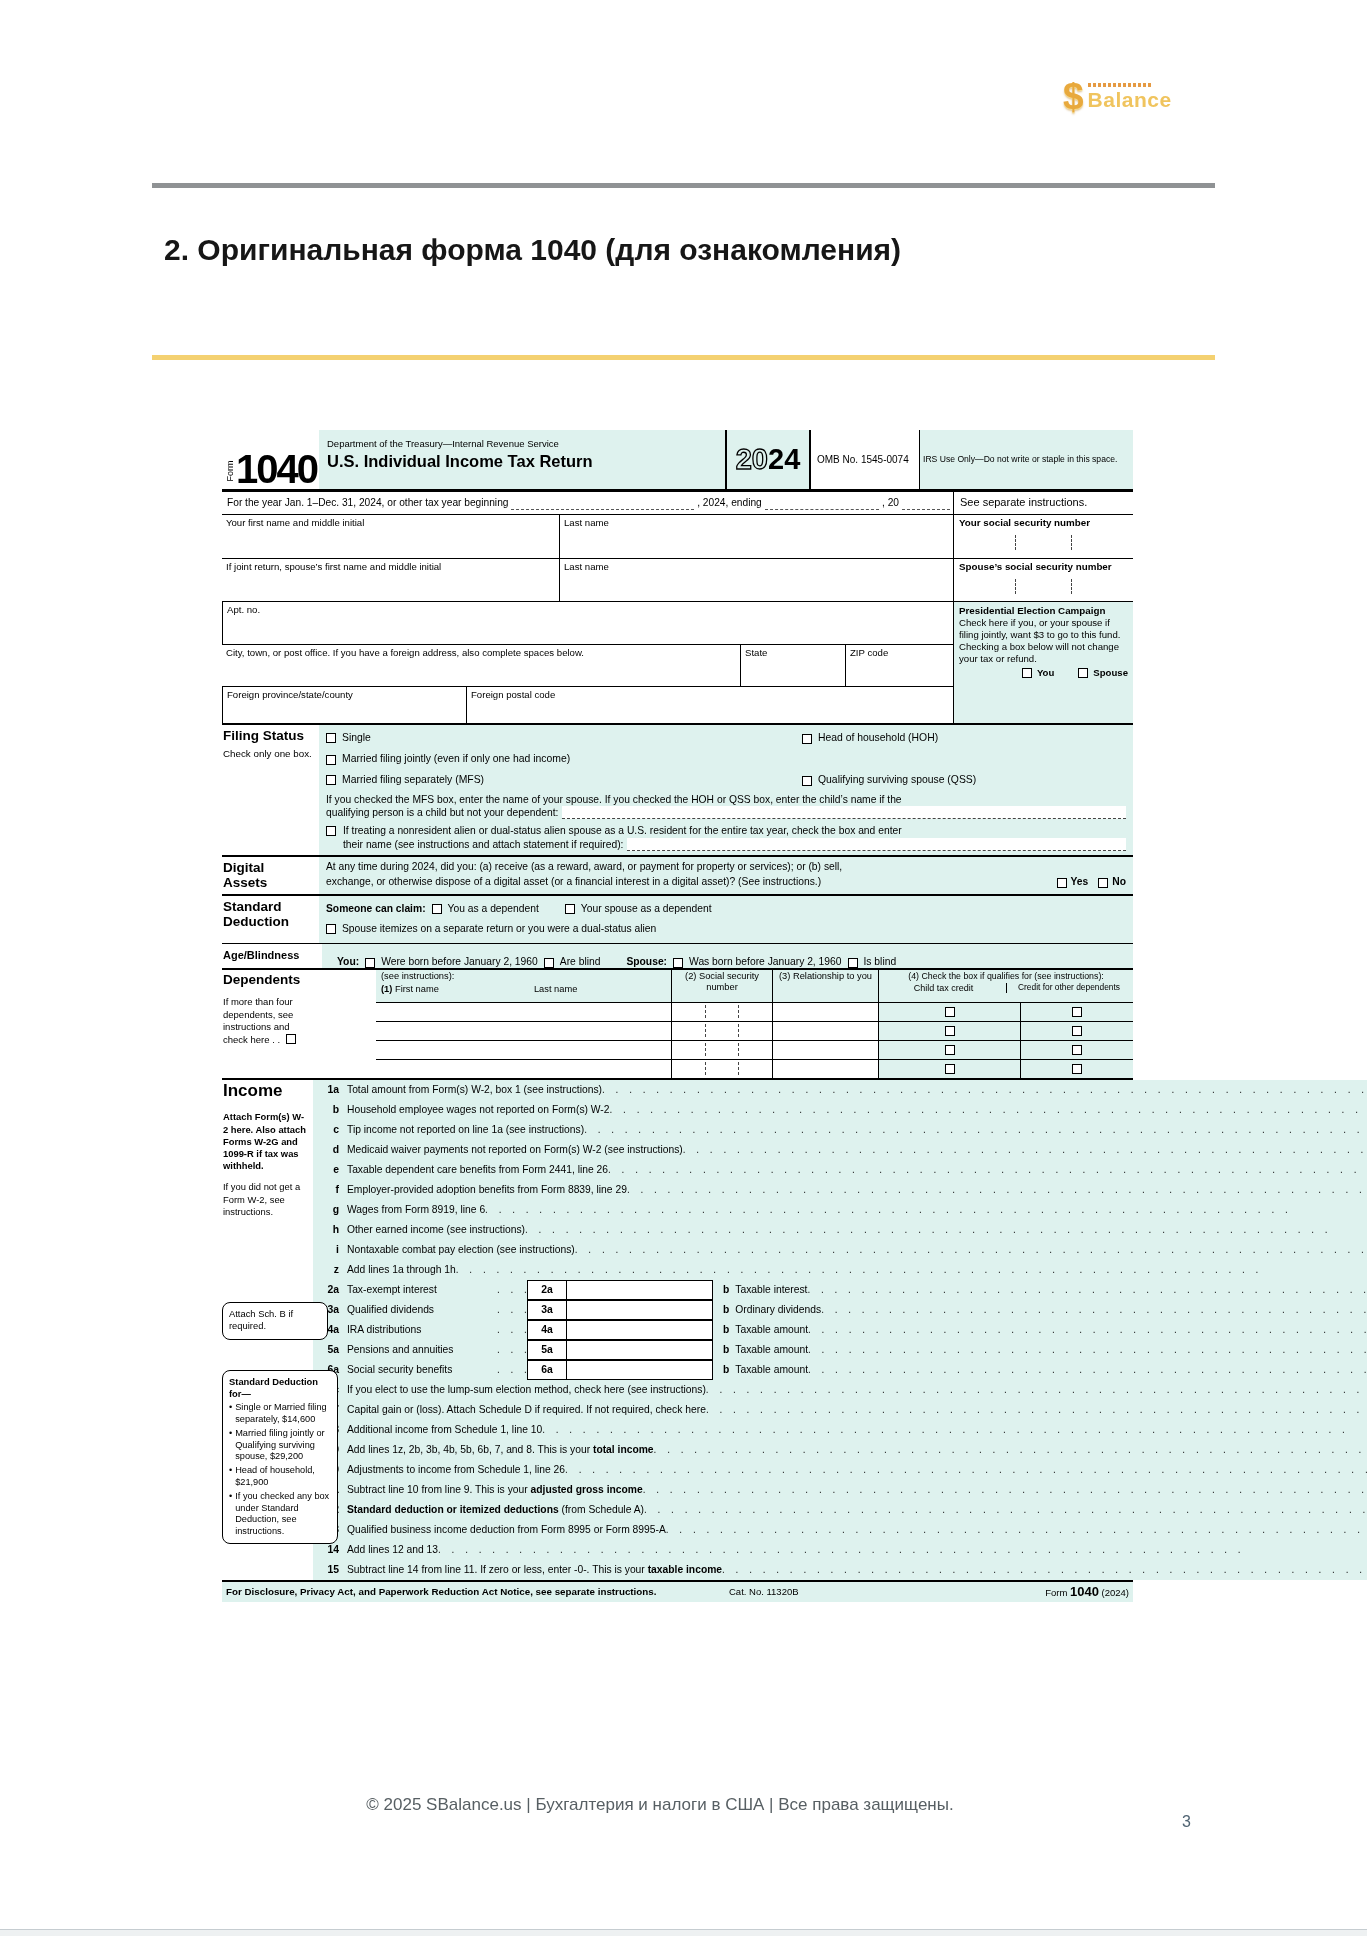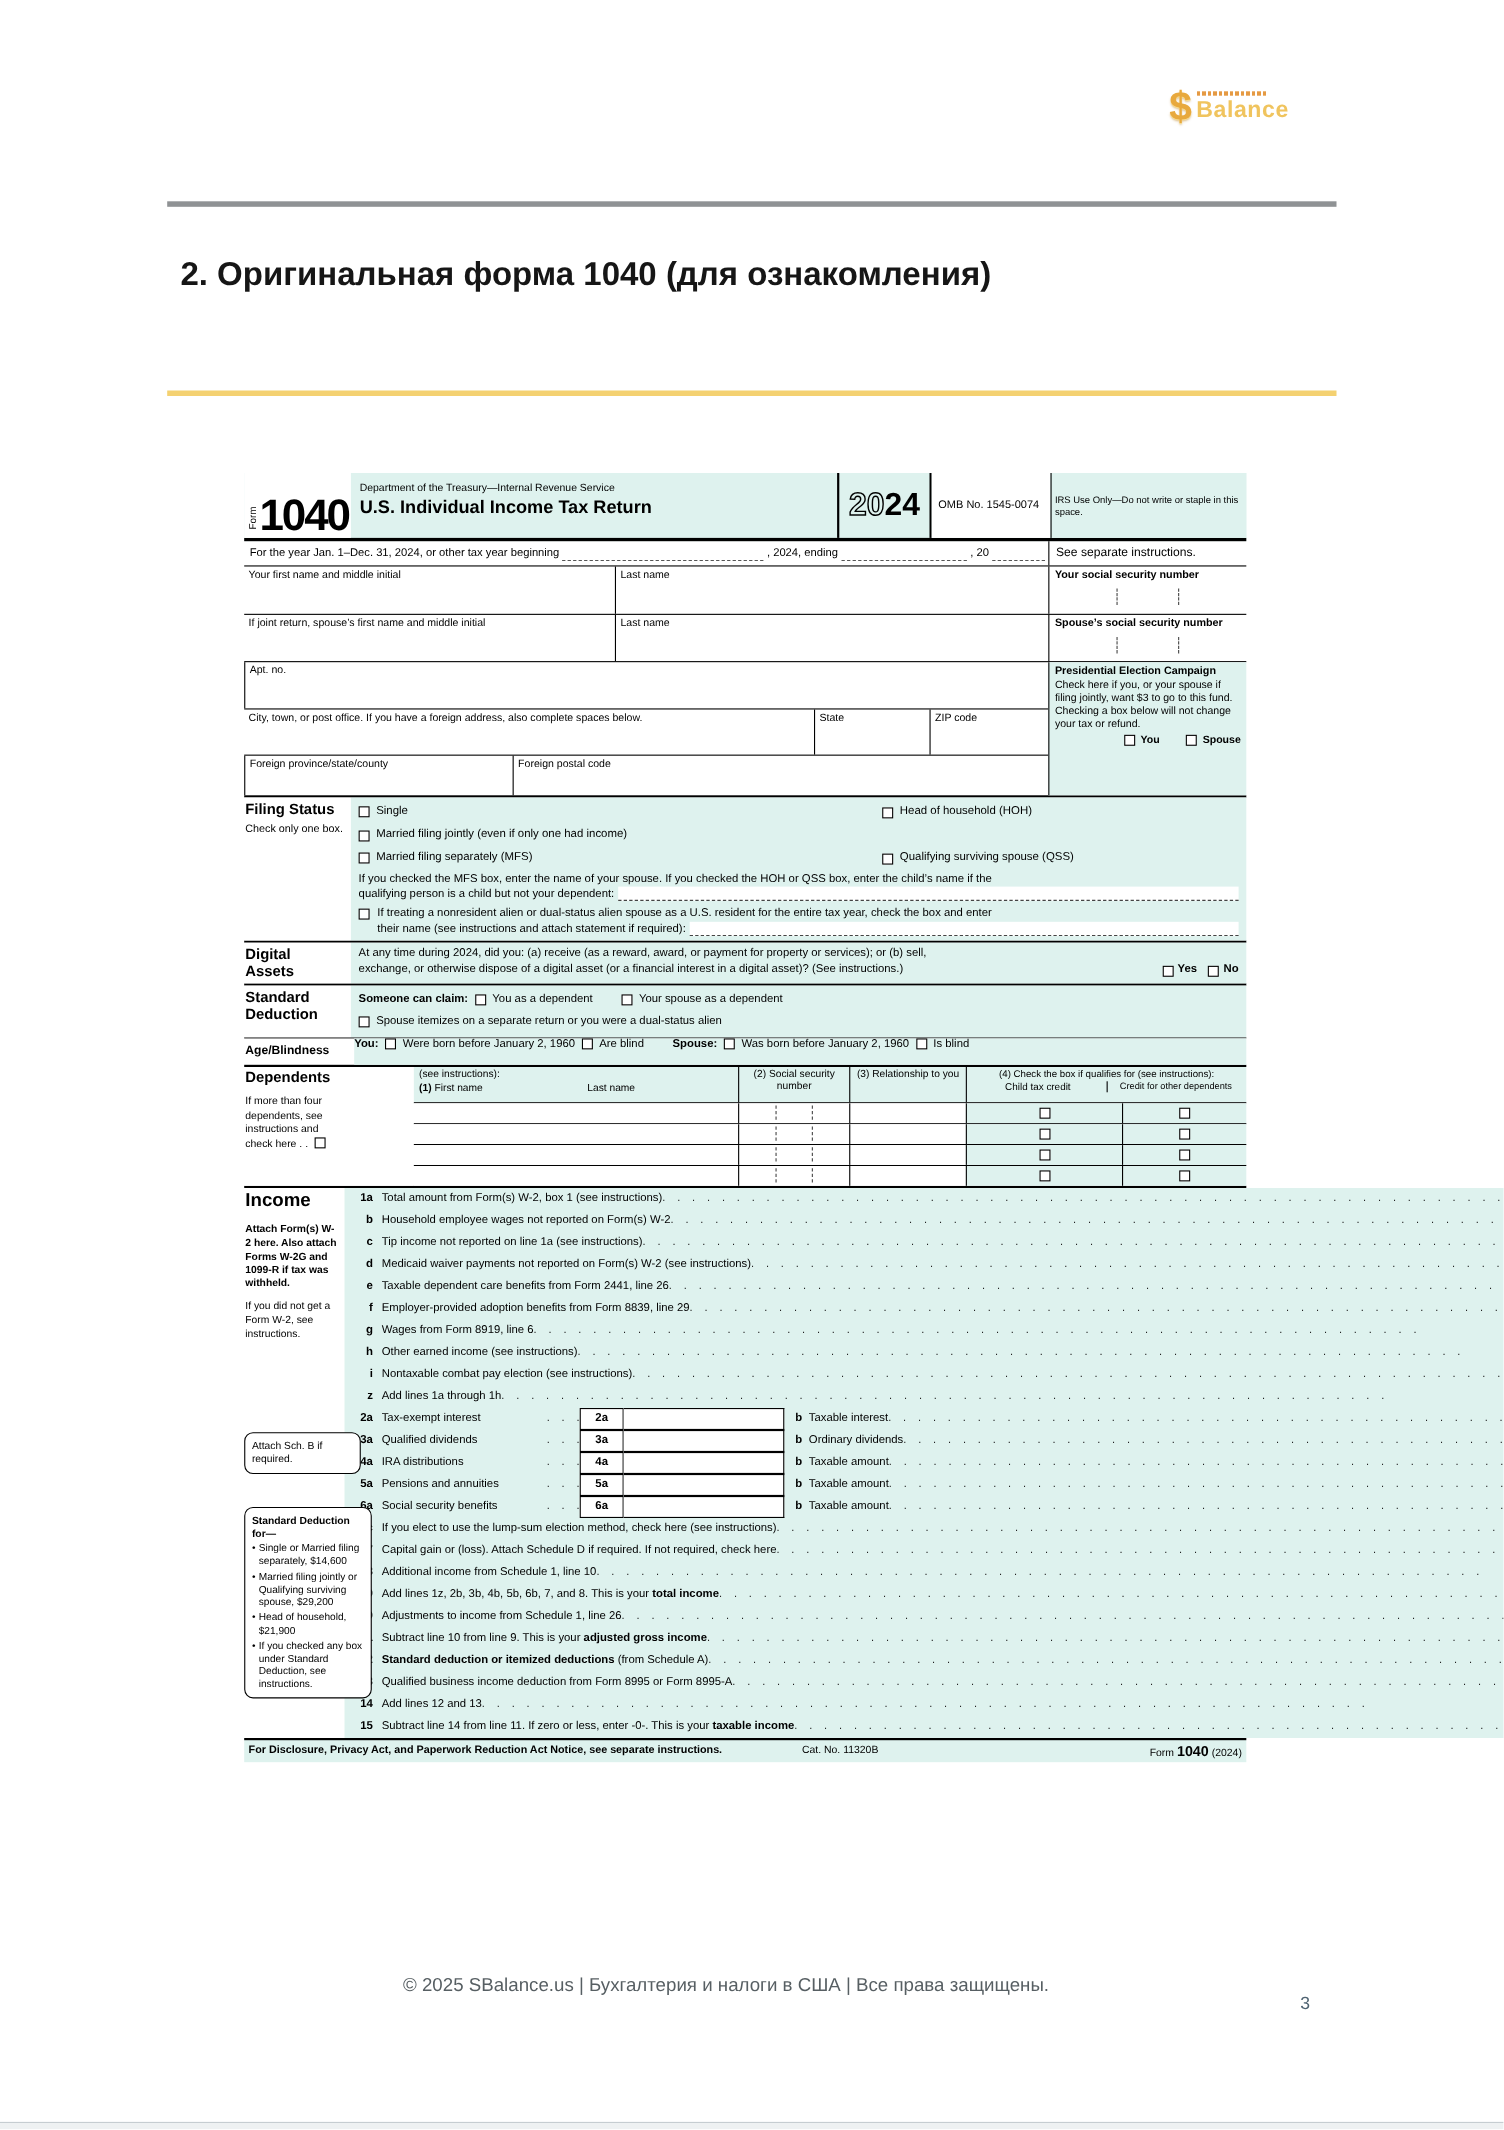--- a/index.html
+++ b/index.html
@@ -33,21 +33,21 @@
   .f-header { display:flex; height:62px; border-bottom:3px solid #000; }
   .f-corner { width:97px; background:#fff; display:flex; align-items:flex-end; padding:2px 0 2px 2px; }
   .f-form-word { font-size:9px; transform:rotate(-90deg) translateX(6px); width:12px; flex:none; }
   .f-big { font-size:40px; font-weight:bold; letter-spacing:-2px; line-height:.9; }
   .f-dept { flex:1; padding:8px 2px 2px 8px; }
   .f-dept-line1 { font-size:9.5px; }
   .f-dept-line2 { font-size:16.5px; font-weight:bold; margin-top:3px; }
   .f-year { width:86px; border-left:2px solid #000; border-right:2px solid #000; display:flex; align-items:center; justify-content:center; font-size:29px; font-weight:bold; }
   .yr-outline { color:transparent; -webkit-text-stroke:1.3px #000; }
   .f-omb { width:108px; background:#fff; display:flex; align-items:center; padding-left:6px; font-size:10px; }
-  .f-irs { width:178px; border-left:1px solid #000; display:flex; align-items:center; padding:0 3px; font-size:8.6px; }
+  .f-irs { width:214px; border-left:1px solid #000; display:flex; align-items:center; padding:0 3px; font-size:8.6px; }
 
   
   .f-yearrow { display:flex; height:23px; border-bottom:1px solid #000; }
   .f-yr-left { width:731px; display:flex; align-items:center; padding-left:5px; font-size:10.2px; }
   .dash { border-bottom:1px dashed #555; height:12px; margin:0 3px; align-self:flex-end; margin-bottom:4px; }
   .d1 { flex-grow:1.6; } .d2 { flex-grow:1; } .d3 { width:48px; flex:none; }
   .f-yr-right { flex:1; border-left:1px solid #000; display:flex; align-items:center; padding-left:6px; font-size:11px; }
 
   
   .id-row { display:flex; height:43px; }
@@ -91,21 +91,21 @@
 
   
   .da-line { font-size:10.3px; line-height:1.45; }
   .da-line2 { display:flex; align-items:center; font-size:10.3px; line-height:1.45; }
   .da-line2 .txt { flex:1; }
   .yn { display:flex; align-items:center; gap:4px; font-weight:bold; margin-left:10px; }
   .sd-row { display:flex; align-items:center; gap:6px; height:20px; font-size:10.3px; }
   .gap18 { width:14px; }
   .sec-age { display:flex; align-items:center; border-top:1px solid #000; height:25px; }
   .age-label { width:100px; background:#fff; font-weight:bold; font-size:11px; padding-left:1px; }
-  .age-body { flex:1; display:flex; align-items:flex-start; gap:6px; font-size:10.3px; height:100%; }
+  .age-body { flex:1; display:flex; align-items:flex-end; gap:6px; font-size:10.3px; height:100%;padding-left:15px; }
 
   
   .sec-dep { display:flex; border-top:2px solid #000; }
   .dep-left { width:154px; background:#fff; position:relative; padding:2px 2px 0 1px; }
   .dep-title { font-weight:bold; font-size:13.5px; }
   .dep-more { position:absolute; top:26px; left:1px; width:92px; font-size:9.5px; line-height:1.32; }
   .dep-more .cb { vertical-align:-1px; margin-left:3px; }
   .dep-table { flex:1; }
   .dep-head { display:flex; height:32px; font-size:9.3px; }
   .dh { border-left:1px solid #000; text-align:center; padding-top:1px; line-height:1.15; }

